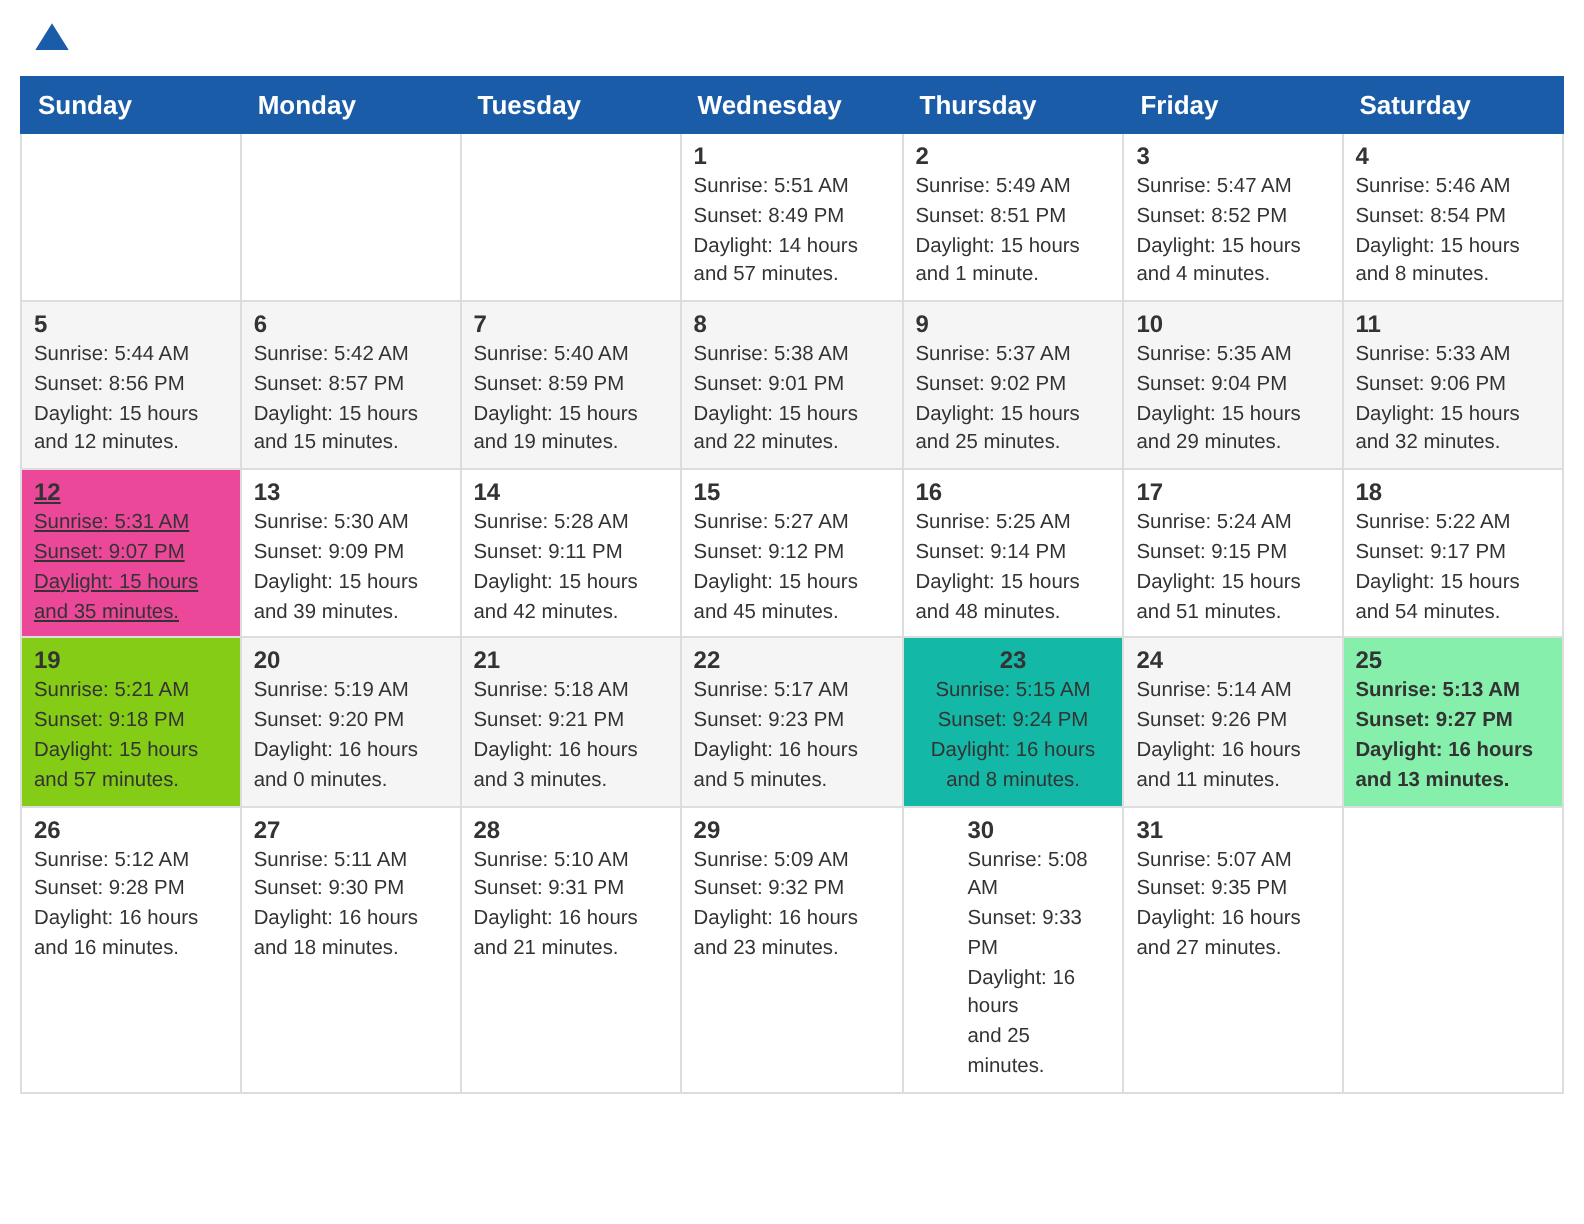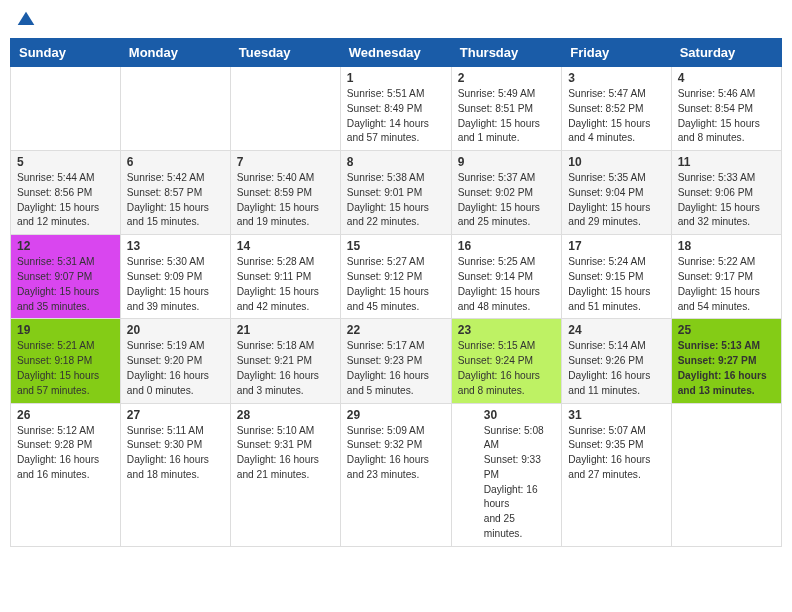--- a/index.html
+++ b/index.html
@@ -208,21 +208,21 @@
         </td>
         <td style="background: rgb(245, 245, 245);">
           <span class="day-num">11</span>
           <div class="day-info" style="white-space: pre-line;">Sunrise: 5:33 AM
 Sunset: 9:06 PM
 Daylight: 15 hours
 and 32 minutes.</div>
         </td>
       </tr>
       <tr>
-        <td style="background: #d946ef;">
+        <td style="background: #ec4899; text-decoration: underline;">
           <span class="day-num">12</span>
           <div class="day-info" style="white-space: pre-line;">Sunrise: 5:31 AM
 Sunset: 9:07 PM
 Daylight: 15 hours
 and 35 minutes.</div>
         </td>
         <td style="background: rgb(255, 255, 255);">
           <span class="day-num">13</span>
           <div class="day-info" style="white-space: pre-line;">Sunrise: 5:30 AM
 Sunset: 9:09 PM
@@ -287,35 +287,35 @@
 Daylight: 16 hours
 and 3 minutes.</div>
         </td>
         <td style="background: rgb(245, 245, 245);">
           <span class="day-num">22</span>
           <div class="day-info" style="white-space: pre-line;">Sunrise: 5:17 AM
 Sunset: 9:23 PM
 Daylight: 16 hours
 and 5 minutes.</div>
         </td>
-        <td style="background: #bef264;">
+        <td style="background: #14b8a6; text-align: center;">
           <span class="day-num">23</span>
           <div class="day-info" style="white-space: pre-line;">Sunrise: 5:15 AM
 Sunset: 9:24 PM
 Daylight: 16 hours
 and 8 minutes.</div>
         </td>
         <td style="background: rgb(245, 245, 245);">
           <span class="day-num">24</span>
           <div class="day-info" style="white-space: pre-line;">Sunrise: 5:14 AM
 Sunset: 9:26 PM
 Daylight: 16 hours
 and 11 minutes.</div>
         </td>
-        <td style="background: #84cc16;">
+        <td style="background: #86efac;">
           <span class="day-num">25</span>
           <div class="day-info" style="white-space: pre-line; font-weight: bold;">Sunrise: 5:13 AM
 Sunset: 9:27 PM
 Daylight: 16 hours
 and 13 minutes.</div>
         </td>
       </tr>
       <tr>
         <td style="background: rgb(255, 255, 255);">
           <span class="day-num">26</span>

